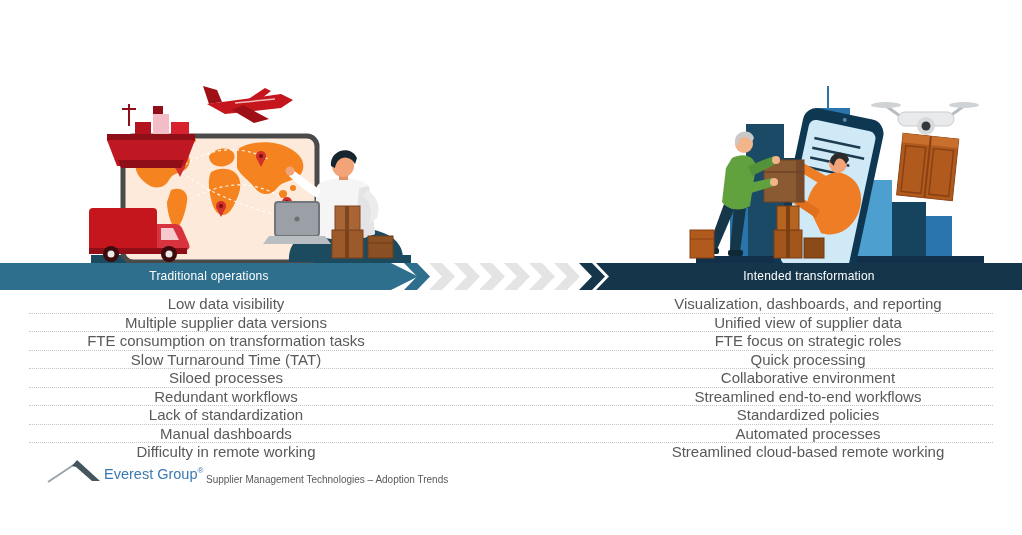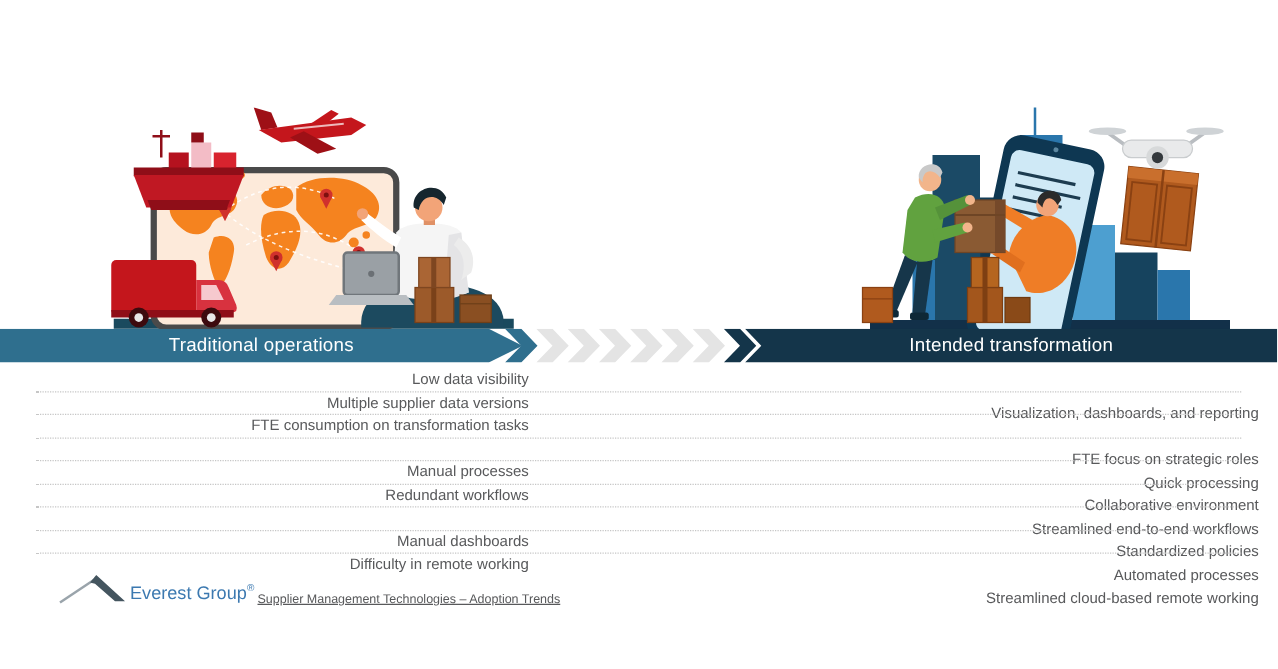--- a/index.html
+++ b/index.html
@@ -6,34 +6,34 @@
   .stage{position:relative;width:1022px;height:535px;background:#fff;
          font-family:"Liberation Sans",sans-serif;overflow:hidden;}
   .title{position:absolute;left:44px;top:43px;font-size:22px;color:#55565a;
          white-space:nowrap;letter-spacing:.2px;}
   .illu{position:absolute;}
   .illu-left{left:85px;top:78px;}
   .illu-right{left:688px;top:84px;}
   .band{position:absolute;left:0;top:263px;width:1022px;height:27px;}
   .band svg{display:block;}
   .band-label{position:absolute;top:0;height:27px;line-height:27px;text-align:center;
-              color:#ffffff;font-size:15px;letter-spacing:.2px;}
+              color:#ffffff;font-size:12px;letter-spacing:.2px;}
   .bl-left{left:0;width:418px;}
   .bl-right{left:596px;width:426px;}
   .rows{position:absolute;left:29px;top:295px;width:964px;}
   .row{position:relative;height:17.5px;border-bottom:1px dotted #c6c6c6;}
   .row.last{border-bottom:none;}
-  .cell{position:absolute;top:0;height:17.5px;line-height:17.5px;font-size:12px;
-        color:#58595b;text-align:right;white-space:nowrap;}
+  .cell{position:absolute;top:0;height:17.5px;line-height:17.5px;font-size:15px;
+        color:#58595b;text-align:center;white-space:nowrap;}
   .cl{left:0;width:394px;}
-  .cr{left:554px;width:424px;margin-top:27px;}
+  .cr{left:567px;width:424px;}
   .footer-icon{position:absolute;left:46px;top:460px;}
   .brand{position:absolute;left:104px;top:466px;font-size:14.5px;color:var(--brand_blue,#3c79b0);}
   .brand sup{font-size:8px;vertical-align:super;}
-  .caption{position:absolute;left:206px;top:474px;font-size:10px;color:#58595b;text-decoration:underline;}
+  .caption{position:absolute;left:206px;top:474px;font-size:10px;color:#58595b;}
 </style>
 </head>
 <body>
 
 <div class="stage">
 
 
   <svg class="illu illu-left" width="332" height="186" viewBox="0 0 332 186">
 
     <rect x="6" y="177" width="320" height="8" fill="#1a4a5e"></rect>
@@ -234,37 +234,40 @@
     <div class="band-label bl-right">Intended transformation</div>
   </div>
 
   <div class="rows">
     <div class="row">
       <span class="cell cl">Low data visibility</span>
       <span class="cell cr">Visualization, dashboards, and reporting</span>
     </div>
     <div class="row">
       <span class="cell cl">Multiple supplier data versions</span>
+      <span class="cell cr">Unified view of supplier data</span>
     </div>
     <div class="row">
       <span class="cell cl">FTE consumption on transformation tasks</span>
       <span class="cell cr">FTE focus on strategic roles</span>
     </div>
     <div class="row">
+      <span class="cell cl">Slow Turnaround Time (TAT)</span>
       <span class="cell cr">Quick processing</span>
     </div>
     <div class="row">
-      <span class="cell cl">Manual processes</span>
+      <span class="cell cl">Siloed processes</span>
       <span class="cell cr">Collaborative environment</span>
     </div>
     <div class="row">
       <span class="cell cl">Redundant workflows</span>
       <span class="cell cr">Streamlined end-to-end workflows</span>
     </div>
     <div class="row">
+      <span class="cell cl">Lack of standardization</span>
       <span class="cell cr">Standardized policies</span>
     </div>
     <div class="row">
       <span class="cell cl">Manual dashboards</span>
       <span class="cell cr">Automated processes</span>
     </div>
     <div class="row last">
       <span class="cell cl">Difficulty in remote working</span>
       <span class="cell cr">Streamlined cloud-based remote working</span>
     </div>

